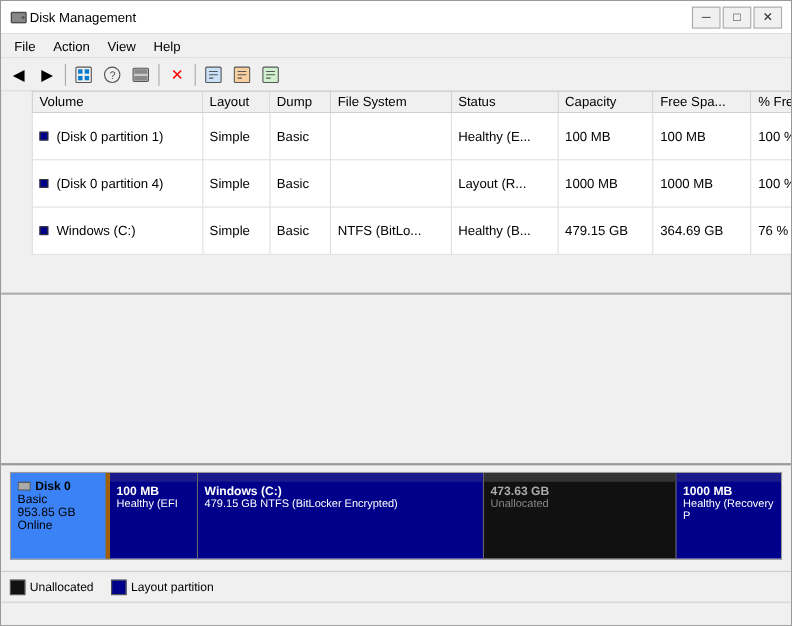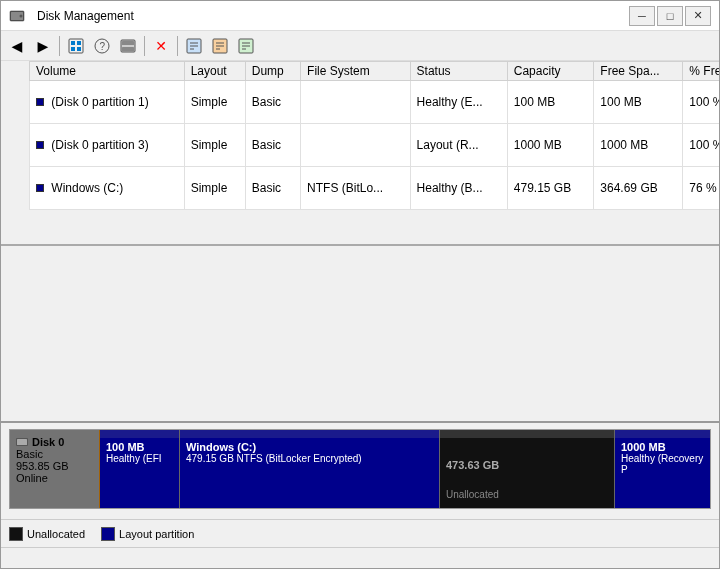--- a/index.html
+++ b/index.html
@@ -24,21 +24,21 @@
       height: 30px;
       display: flex;
       align-items: center;
       padding: 0 8px;
       border-bottom: 1px solid #ddd;
       justify-content: space-between;
     }
     .title-bar-left {
       display: flex;
       align-items: center;
-      gap: 12px;
+      gap: 2px;
     }
     .title-text {
       font-size: 12px;
       color: #000;
     }
     .title-controls {
       display: flex;
       gap: 2px;
     }
     .title-btn {
@@ -133,22 +133,22 @@
     .disk-row {
       display: flex;
       height: 80px;
       border: 1px solid #999;
       margin-bottom: 4px;
       background: #fff;
     }
     .disk-label {
       width: 90px;
       min-width: 90px;
-      background: #737373;
-      border-right: 1px solid #a16207;
+      background: #3b82f6;
+      border-right: 4px solid #a16207;
       padding: 6px;
       font-size: 11px;
       display: flex;
       flex-direction: column;
       justify-content: flex-start;
     }
     .disk-partitions {
       display: flex;
       flex: 1;
       overflow: hidden;
@@ -170,21 +170,20 @@
     }
     .partition.windows-c {
       background: #00008b;
       color: #fff;
       flex: 0 0 260px;
     }
     .partition.unallocated {
       background: #111;
       color: #888;
       flex: 1;
-      gap: 18px;
     }
     .partition.recovery {
       background: #00008b;
       color: #fff;
       flex: 0 0 90px;
     }
     .legend-item {
       display: flex;
       align-items: center;
       gap: 4px;
@@ -224,20 +223,26 @@
       </svg>
       <span class="title-text">Disk Management</span>
     </div>
     <div class="title-controls">
       <button class="title-btn">─</button>
       <button class="title-btn">□</button>
       <button class="title-btn close">✕</button>
     </div>
   </div>
 
+  <div class="menu-bar">
+    <span class="menu-item">File</span>
+    <span class="menu-item">Action</span>
+    <span class="menu-item">View</span>
+    <span class="menu-item">Help</span>
+  </div>
 
   <div class="toolbar">
     <button class="tb-btn">◀</button>
     <button class="tb-btn">▶</button>
     <div class="tb-separator"></div>
     <button class="tb-btn">
       <svg width="16" height="16" viewBox="0 0 16 16">
         <rect x="1" y="1" width="14" height="14" rx="1" fill="none" stroke="#555" stroke-width="1"></rect>
         <rect x="3" y="3" width="4" height="4" fill="#007acc"></rect>
         <rect x="9" y="3" width="4" height="4" fill="#007acc"></rect>
@@ -313,21 +318,21 @@
             <td>Basic</td>
             <td></td>
             <td>Healthy (E...</td>
             <td>100 MB</td>
             <td>100 MB</td>
             <td>100 %</td>
           </tr>
           <tr>
             <td>
               <span class="row-indicator"></span>
-              <span>(Disk 0 partition 3)</span>
+              <span>(Disk 0 partition 4)</span>
             </td>
             <td>Simple</td>
             <td>Basic</td>
             <td></td>
             <td>Layout (R...</td>
             <td>1000 MB</td>
             <td>1000 MB</td>
             <td>100 %</td>
           </tr>
           <tr>

